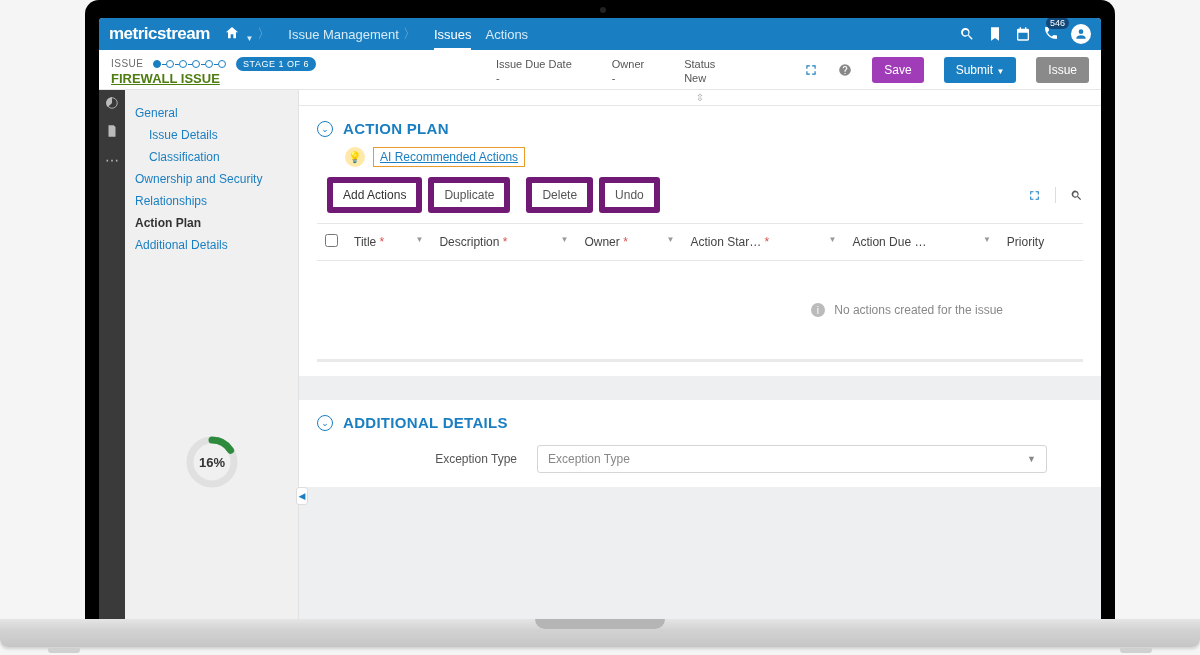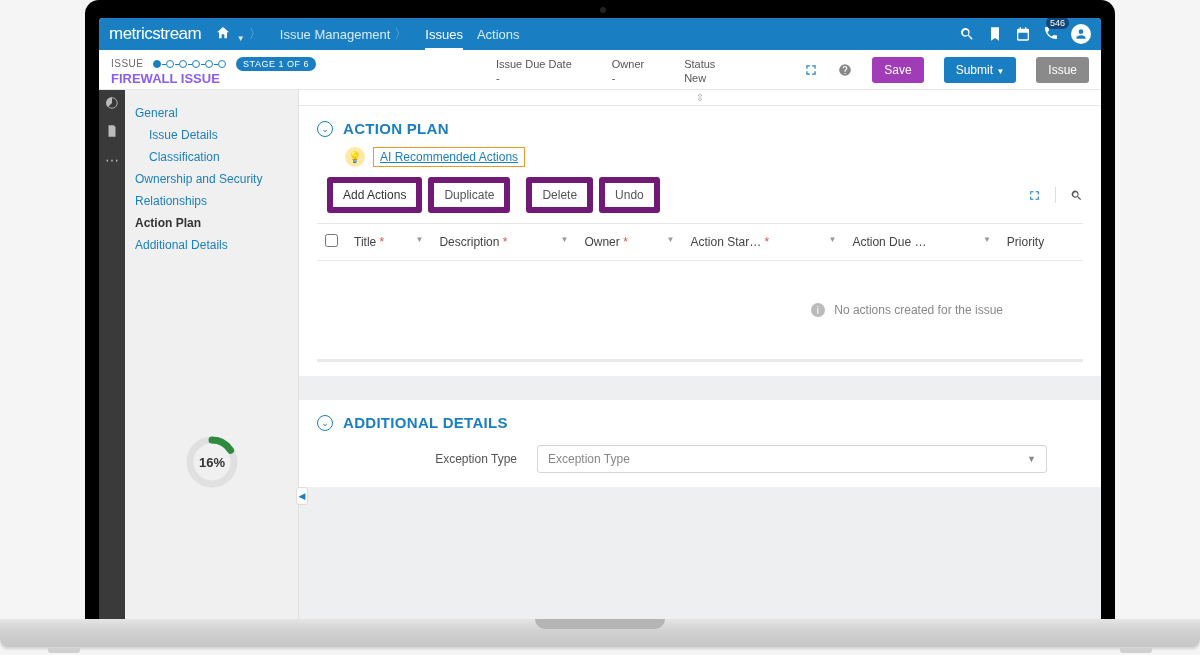--- a/index.html
+++ b/index.html
@@ -10,35 +10,35 @@
   .laptop-body { position: absolute; left: 85px; top: 0; width: 1030px; height: 620px; background: #000; border-radius: 14px 14px 0 0; padding: 18px 14px 0 14px;}
   .laptop-screen { width: 100%; height: 100%; background: #fff; border-radius: 4px 4px 0 0; overflow: hidden; position: relative; }
   .camera { position: absolute; left: 50%; top: 7px; width: 6px; height: 6px; border-radius: 50%; background: #222; }
   .laptop-base { position: absolute; bottom: 8px; left: 0; width: 1200px; height: 28px; background: linear-gradient(#e5e5e5,#d2d2d2 40%,#c6c6c6); border-radius: 0 0 8px 8px; box-shadow: 0 2px 3px rgba(0,0,0,0.15);}
   .laptop-notch { position: absolute; left: 50%; top: 0; transform: translateX(-50%); width: 130px; height: 10px; background: #b5b5b5; border-radius: 0 0 10px 10px;}
   .laptop-foot-l { position: absolute; left: 48px; bottom: 2px; width: 32px; height: 5px; background: #d0d0d0; border-radius: 0 0 3px 3px;}
   .laptop-foot-r { position: absolute; right: 48px; bottom: 2px; width: 32px; height: 5px; background: #d0d0d0; border-radius: 0 0 3px 3px;}
 
   
   .topnav { height: 32px; background: #1a7fc2; color: #fff; display: flex; align-items: center; padding: 0 10px; font-size: 13px; }
-  .brand { font-weight: 400; font-size: 17px; letter-spacing: -0.5px; }
+  .brand { font-weight: 700; font-size: 17px; letter-spacing: -0.5px; }
   .nav-item { margin-left: 14px; color: #d7ebf6; }
   .nav-item.active { color: #fff; border-bottom: 2px solid #fff; padding-bottom: 6px; margin-top: 8px;}
   .nav-sep { color: #7ab6de; margin: 0 4px;}
   .topnav-right { margin-left: auto; display: flex; align-items: center; gap: 12px;}
   .ticon { width: 16px; height: 16px; fill: #fff; }
   .badge { position: relative; }
   .badge-count { position: absolute; top: -8px; right: -10px; background: #13497a; color: #fff; font-size: 9px; padding: 1px 4px; border-radius: 7px; }
   .avatar { width: 20px; height: 20px; border-radius: 50%; background: #fff; display:flex; align-items:center; justify-content:center;}
   .avatar svg { width:14px; height:14px; fill:#1a7fc2; }
 
   
   .subheader { height: 40px; background: #fff; border-bottom: 1px solid #e5e5e5; display: flex; align-items: center; padding: 0 12px; }
   .sh-title small { font-size: 10px; color: #6b6b6b; letter-spacing: 0.5px;}
-  .sh-title h2 { font-size: 13px; color: #8b5cf6; font-weight: 600; }
+  .sh-title h2 { font-size: 13px; color: #4d7c0f; font-weight: 600; text-decoration: underline; }
   .stage-dots { display:inline-flex; align-items:center; margin-left: 6px; vertical-align: middle;}
   .stage-dot { width:8px; height:8px; border:1.5px solid #1a7fc2; border-radius:50%; margin-right:1px; background:#fff; }
   .stage-dot.filled { background:#1a7fc2;}
   .stage-line { width:4px; height:1.5px; background:#1a7fc2;}
   .stage-pill { background:#1a7fc2; color:#fff; font-size:9px; padding:2px 7px; border-radius:8px; margin-left:6px;}
   .sh-meta { margin-left: 180px; display:flex; gap:40px; font-size:11px; color:#888;}
   .sh-meta div span { display:block; color:#555; margin-top:2px;}
   .sh-actions { margin-left:auto; display:flex; align-items:center; gap:20px;}
   .sh-ic { width:14px; height:14px; fill:#1a7fc2; cursor:pointer;}
   .sh-ic.grey { fill:#888;}

